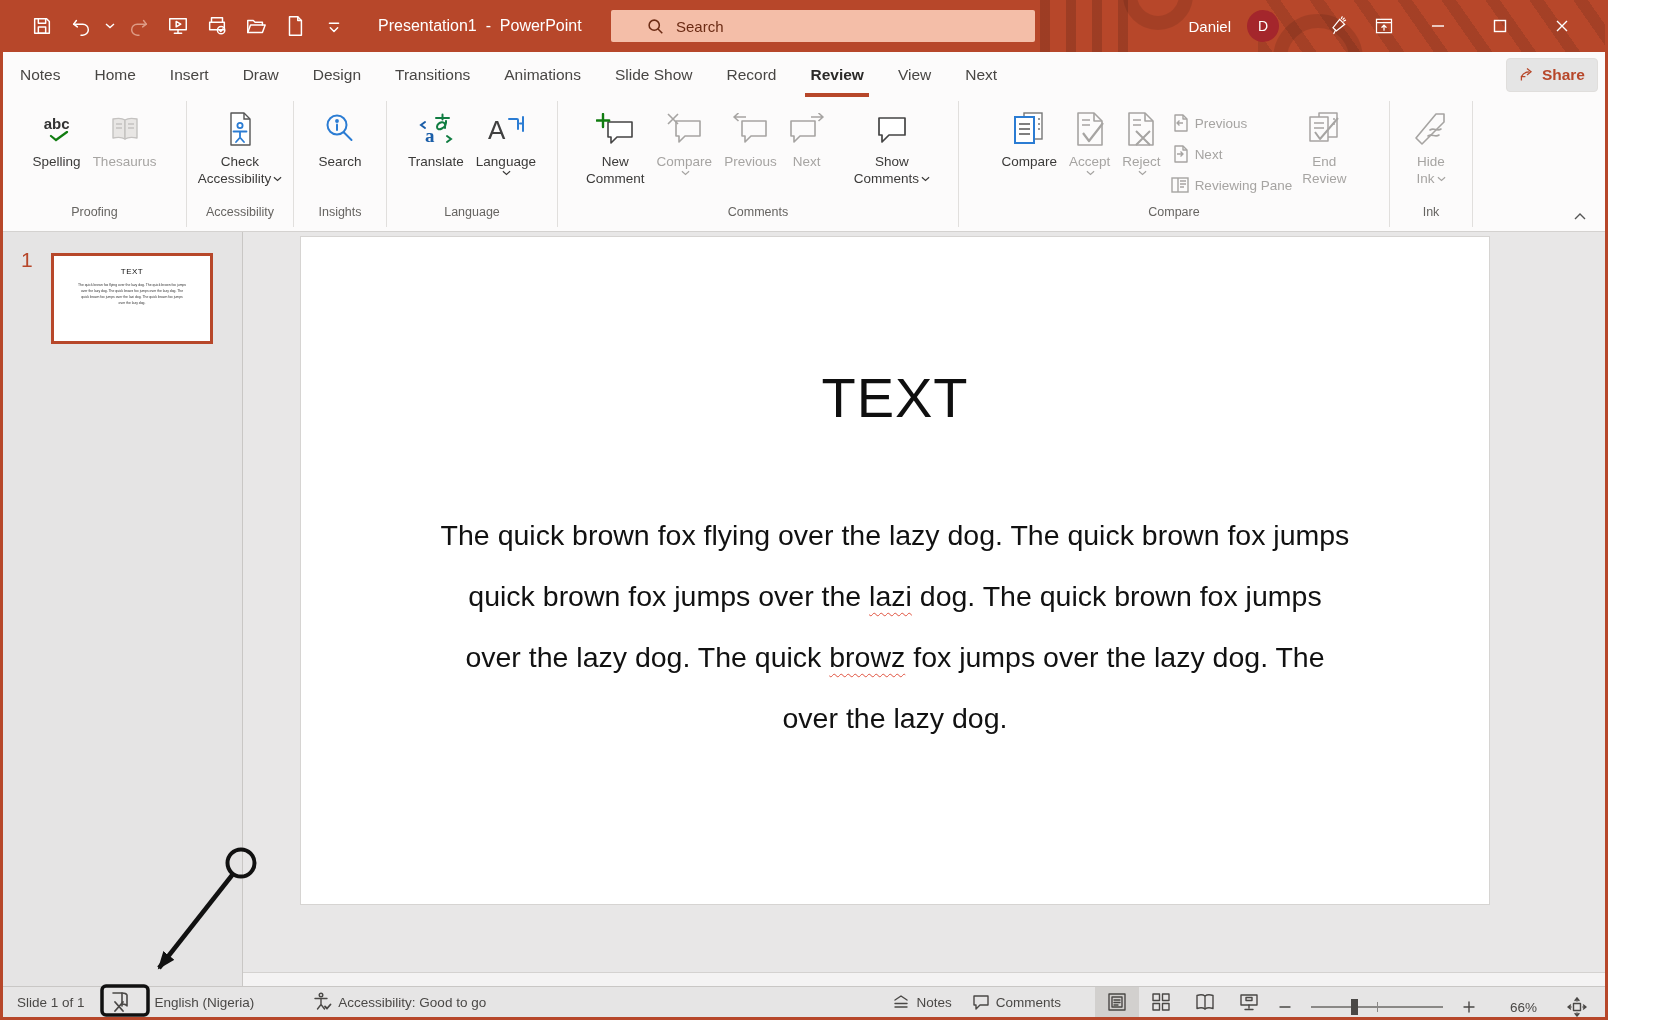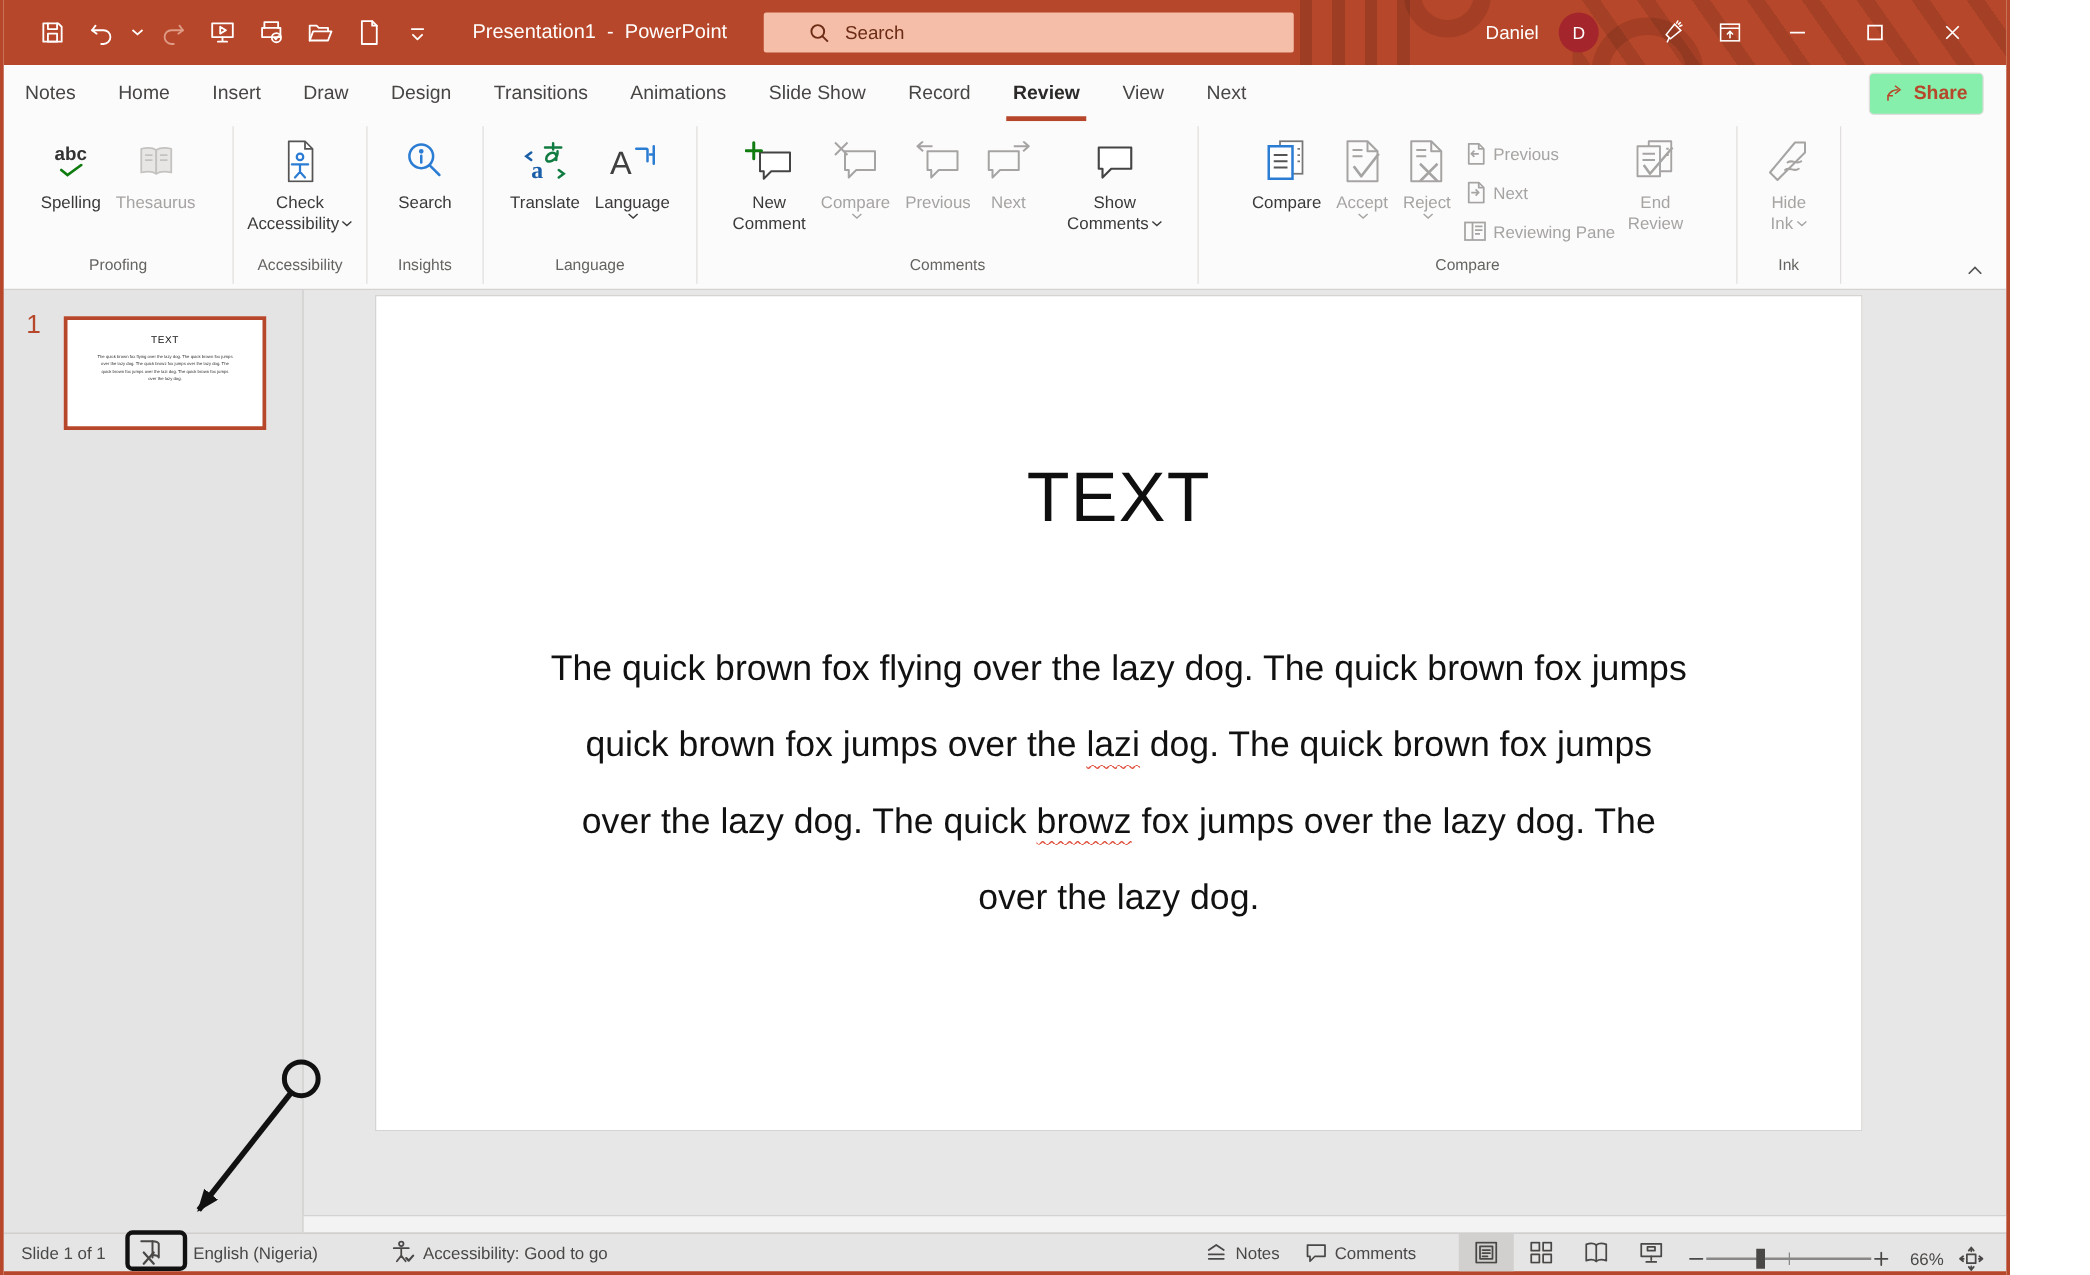--- a/index.html
+++ b/index.html
@@ -31,21 +31,21 @@
   .tbbtn{width:46px;height:52px;display:flex;align-items:center;justify-content:center}
   .tbbtn svg{width:20px;height:20px;fill:none;stroke:#fff;stroke-width:1.5;stroke-linecap:round}
   .winbtn{width:62px;height:52px;display:flex;align-items:center;justify-content:center}
   .winbtn svg{width:18px;height:18px;fill:none;stroke:#fff;stroke-width:1.4}
 
   
   .tabrow{position:absolute;left:0;top:52px;right:0;height:45px;background:#FCFBFB;display:flex;align-items:center}
   .tab{padding:0 17px;height:45px;display:flex;align-items:center;font-size:15.5px;color:#484644;position:relative}
   .tab.active{font-weight:bold;color:#2b2a29}
   .tab.active::after{content:"";position:absolute;left:12px;right:12px;bottom:0;height:4px;background:var(--accent)}
-  .share{position:absolute;right:18px;top:6px;height:34px;border:1px solid #E0DEDC;border-radius:4px;background:#86efac;color:var(--accent);display:flex;align-items:center;gap:7px;padding:0 12px;font-size:15.5px;font-weight:bold}
+  .share{position:absolute;right:7px;top:6px;height:34px;border:1px solid #E0DEDC;border-radius:4px;background:#e5e5e5;color:var(--accent);display:flex;align-items:center;gap:7px;padding:0 12px;font-size:15.5px;font-weight:bold}
   .share svg{width:16px;height:16px;fill:none;stroke:var(--accent);stroke-width:1.6}
 
   
   .ribbon{position:absolute;left:0;top:97px;right:0;height:135px;background:#FCFBFB;border-bottom:1px solid #D4D2D0;display:flex}
   .rgroup{position:relative;display:flex;flex-direction:column;flex:0 0 auto}
   .rgroup .btnrow{flex:1;display:flex;justify-content:center;align-items:flex-start;padding-top:5px}
   .rgroup .glabel{height:26px;text-align:center;font-size:12.5px;color:#666461}
   .rsep{width:1px;background:#E1DFDD;margin:4px 0}
   .rbtn{display:flex;flex-direction:column;align-items:center;padding:3px 6px 0;color:#3B3A39;font-size:13.5px;line-height:17px;text-align:center}
   .rbtn .ricon{height:48px;display:flex;align-items:center;justify-content:center}
@@ -76,21 +76,21 @@
   .squiggle{text-decoration-line:underline;text-decoration-style:wavy;text-decoration-color:var(--squiggle);text-decoration-thickness:1px;text-underline-offset:6px}
 
   
   .statusbar{position:absolute;left:0;right:0;bottom:0;height:34px;background:#E6E5E5;border-top:1px solid #C9C7C5;border-bottom:3px solid var(--accent);display:flex;align-items:center;font-size:13.5px;color:#4a4846}
   .sitem{display:flex;align-items:center;gap:6px;padding:0 10px;height:100%}
   .sicon{display:flex;align-items:center;justify-content:center}
   .sicon svg{fill:none;stroke:#4a4846;stroke-width:1.4;stroke-linecap:round;stroke-linejoin:round}
   .sright{margin-left:auto;display:flex;align-items:flex-end;height:100%}
   .viewbtn{width:44px;height:100%;display:flex;align-items:center;justify-content:center}
   .viewbtn.active{background:#D2D0CE}
-  .zoomwrap{display:flex;align-items:center;gap:2px;padding:0 8px}
+  .zoomwrap{display:flex;align-items:center;gap:20px;padding:0 8px}
   .ztrack{position:relative;width:132px;height:2px;background:#8A8886}
   .zthumb{position:absolute;left:30%;top:-7px;width:7px;height:16px;background:#4a4846}
   .zmid{position:absolute;left:50%;top:-4px;width:1px;height:10px;background:#8A8886}
   .zpct{width:42px;text-align:right}
 
   
   .overlay{position:absolute;left:0;top:0;width:1672px;height:1020px;pointer-events:none;z-index:50}
 </style>
 </head>
 <body>
@@ -228,21 +228,21 @@
       <span>Share</span>
     </div>
   </div>
 
   <div class="ribbon">
 
     <div class="rgroup" style="width:183px">
       <div class="btnrow">
         <div class="rbtn">
           <span class="ricon">
-            <span style="display:flex;flex-direction:column;align-items:center">
+            <span style="display:flex;flex-direction:column;align-items:flex-end">
               <span style="font-size:15px;font-weight:bold;color:#333;line-height:14px">abc</span>
               <svg width="22" height="11" viewBox="0 0 22 11" style="fill:none;stroke:var(--green);stroke-width:2.2;stroke-linecap:round">
                   <path d="M3 5l5 4L19 1"></path>
                 </svg>
             </span>
           </span>
           <span>Spelling</span>
         </div>
         <div class="rbtn dis">
           <span class="ricon">

